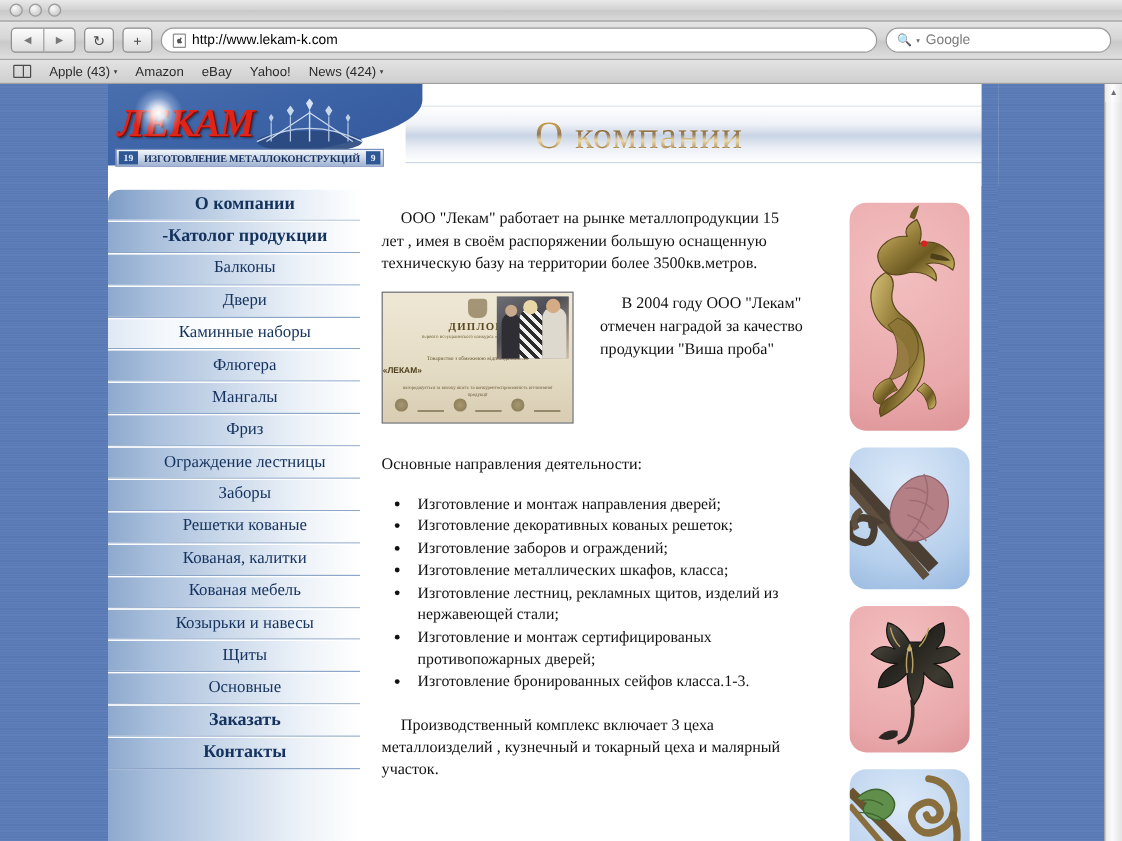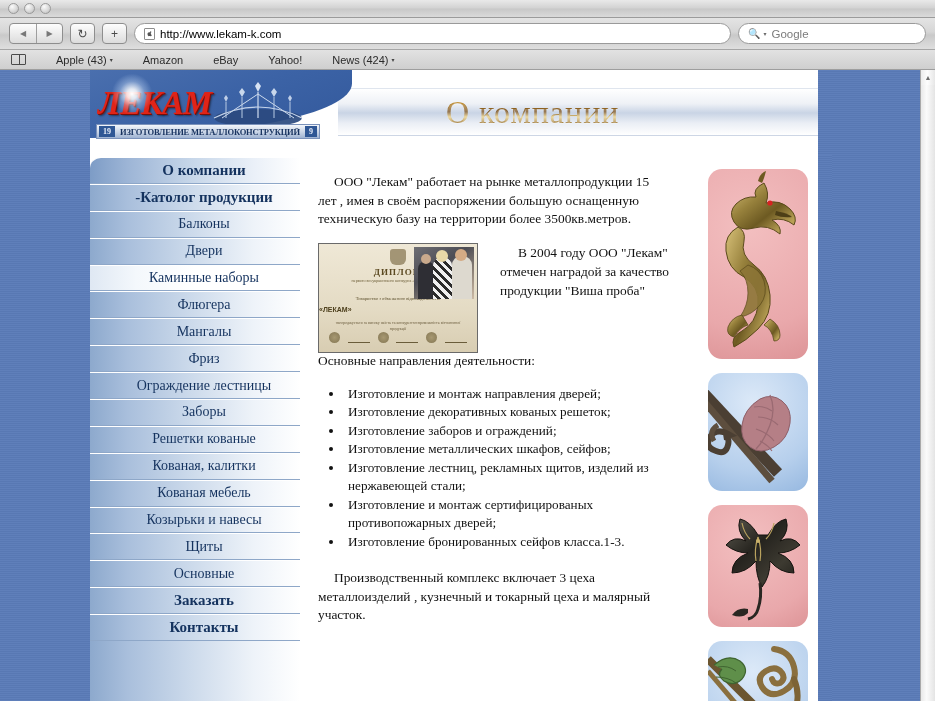--- a/index.html
+++ b/index.html
@@ -75,21 +75,21 @@
     display: flex; align-items: center; gap: 3px; padding: 0 9px;
   }
   .searchfield .mag { font-size: 10px; color: #5a5a5a; }
   .searchfield .carat { font-size: 6px; color: #6a6a6a; margin-right: 2px;}
   .searchph { font-size: 11.5px; color: #7b7b7b; }
 
   .bookmarkbar {
     height: 20px;
     background: linear-gradient(#e2e2e2, #cfcfcf);
     border-bottom: 1px solid #9e9e9e;
-    display: flex; align-items: center; gap: 30px; padding: 0 11px;
+    display: flex; align-items: center; gap: 15px; padding: 0 11px;
     font-size: 11px; color: #2b2b2b;
   }
   .bmitem { display: flex; align-items: center; gap: 3px; white-space: nowrap; }
   .bmitem .arw { font-size: 6px; color: #444; }
   .bookicon {
     width: 15px; height: 11px;
     border: 1.2px solid #4a4a4a; border-radius: 1px;
     position: relative; flex-shrink: 0;
   }
   .bookicon:after {
@@ -303,21 +303,21 @@
     background: #ddd9cf; border-radius: 9px 9px 0 0;}
   .dip-photo .hd1 { position:absolute; left:7px; top:7px; width:10px; height:10px; border-radius:50%; background:#c9a98c;}
   .dip-photo .hd2 { position:absolute; left:22px; top:3px; width:12px; height:12px; border-radius:50%; background:#e8d8a8;}
   .dip-photo .hd3 { position:absolute; left:41px; top:2px; width:12px; height:12px; border-radius:50%; background:#d4ab85;}
 
   .diploma-cap {
     margin-left: 22px; width: 170px;
     font-size: 13.4px; line-height: 19px; text-indent: 18px;
   }
 
-  .section-title { font-size: 13.4px; }
+  .section-title { margin-top: 26px; font-size: 13.4px; }
   ul.acts { margin: 16px 0 0 26px; }
   ul.acts li {
     font-size: 13.2px; line-height: 18.5px; width: 330px;
     padding-left: 4px;
   }
   .lastpara { margin-top: 18px; }
 
   
   .imgcol {
     position: absolute; right: 10px; top: 14px; width: 100px;
@@ -538,21 +538,21 @@
               </div>
               <p class="diploma-cap">В 2004 году ООО "Лекам" отмечен наградой за качество продукции "Виша проба"</p>
             </div>
 
             <p class="section-title">Основные направления деятельности:</p>
 
             <ul class="acts">
               <li>Изготовление и монтаж направления дверей;</li>
               <li>Изготовление декоративных кованых решеток;</li>
               <li>Изготовление заборов и ограждений;</li>
-              <li>Изготовление металлических шкафов, сейфов;</li>
+              <li>Изготовление металлических шкафов, класса;</li>
               <li>Изготовление лестниц, рекламных щитов, изделий из нержавеющей стали;</li>
               <li>Изготовление и монтаж сертифицированых противопожарных дверей;</li>
               <li>Изготовление бронированных сейфов класса.1-3.</li>
             </ul>
 
             <p class="para lastpara">Производственный комплекс включает 3 цеха металлоизделий , кузнечный и токарный цеха и малярный участок.</p>
 
             <div class="imgcol">
 
               <div class="prodimg pink h-tall">

